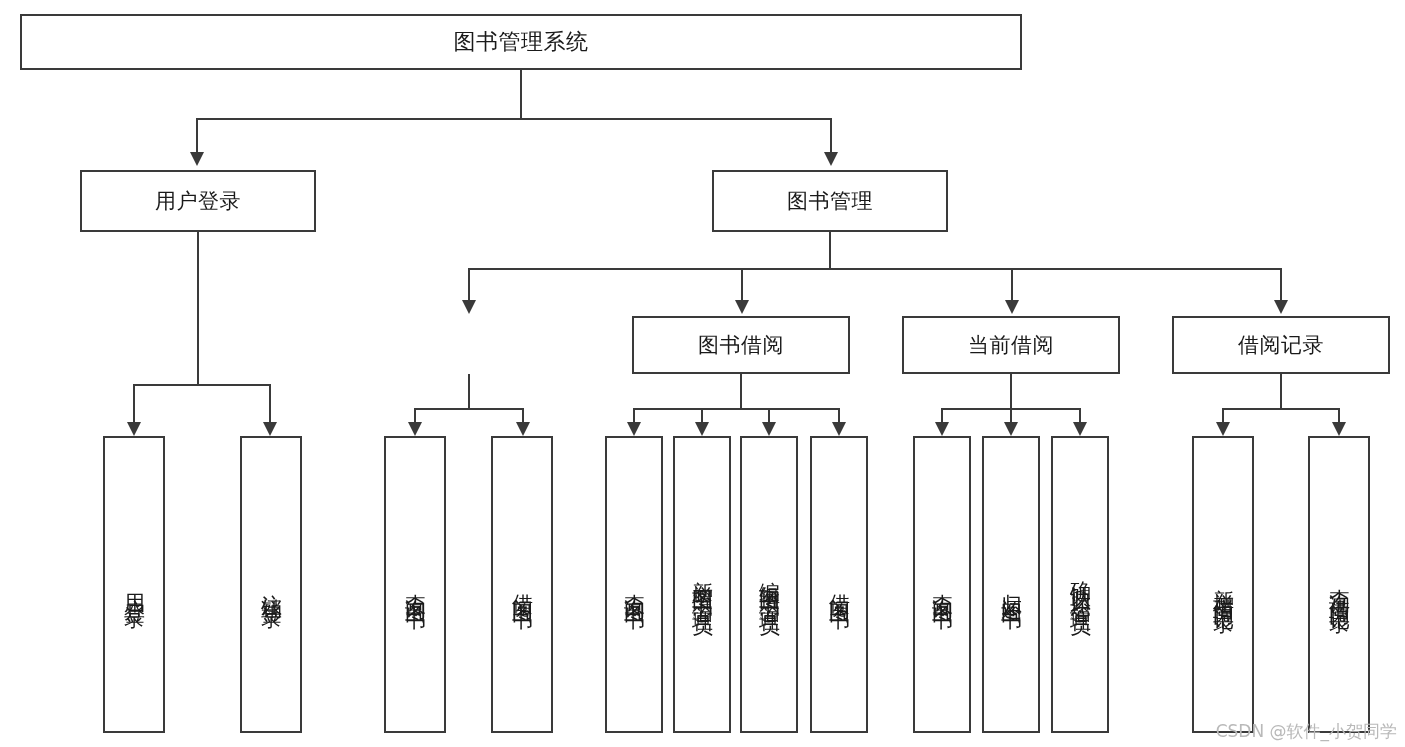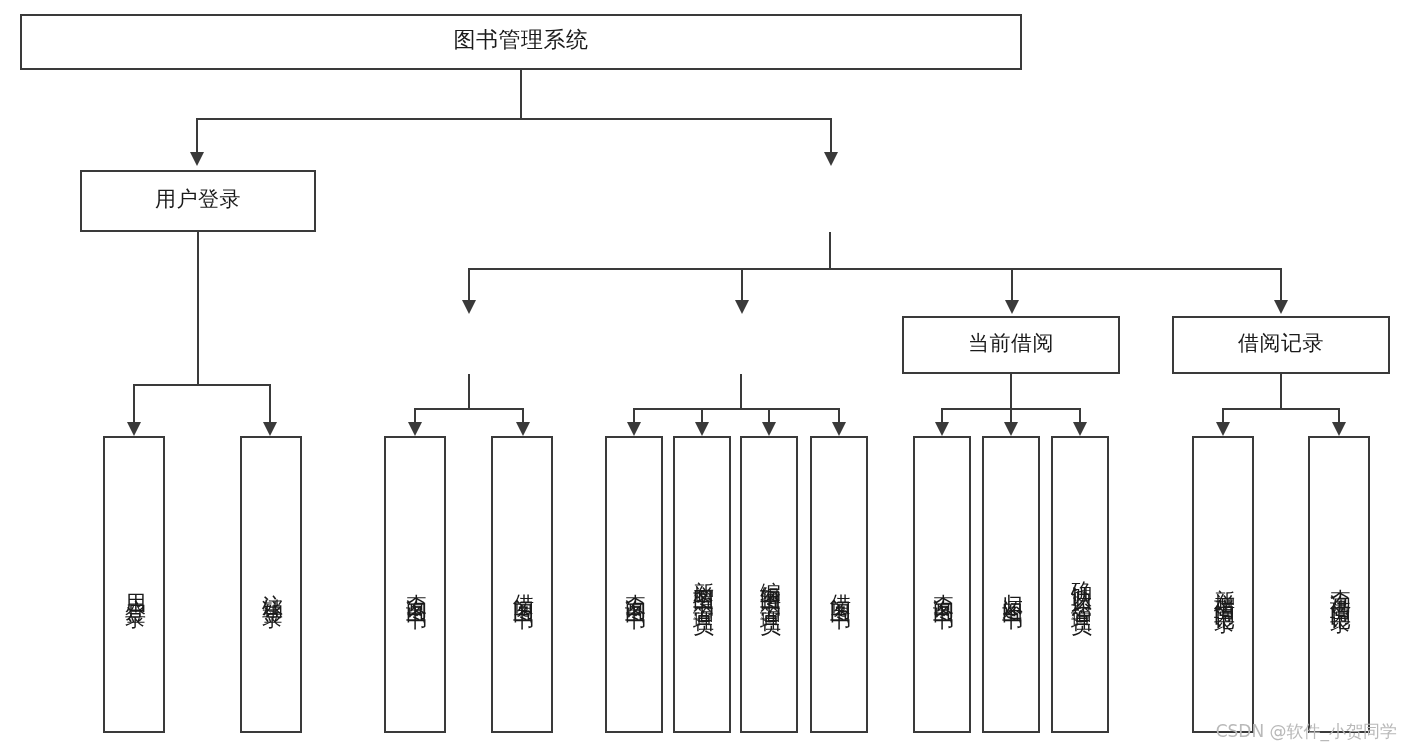--- a/index.html
+++ b/index.html
@@ -27,21 +27,20 @@
     display: flex;
     align-items: center;
     justify-content: center;
     color: #1a1a1a;
     text-align: center;
   }
   .node .label {
     display: block;
     line-height: 1.18;
     letter-spacing: 0.5px;
-    font-family: Liberation Mono, monospace;
   }
   
   .node.horiz .label {
     writing-mode: horizontal-tb;
     font-size: 21px;
   }
   .node.root .label { font-size: 22px; }
   
   .node.vert {
     align-items: center;
@@ -103,39 +102,45 @@
   <div class="vline" style="left:196px; top:118px; height:34px;"></div>
   <div class="arrow" style="left:190px; top:152px;"></div>
 
   <div class="vline" style="left:830px; top:118px; height:34px;"></div>
   <div class="arrow" style="left:824px; top:152px;"></div>
 
   <div class="node horiz" style="left:80px; top:170px; width:236px; height:62px;">
     <span class="label">用户登录</span>
   </div>
 
+  <div class="node horiz" style="left:712px; top:170px; width:236px; height:62px;">
+    <span class="label">图书管理</span>
+  </div>
 
   <div class="vline" style="left:197px; top:232px; height:152px;"></div>
   <div class="hline" style="left:133px; top:384px; width:136px;"></div>
   <div class="vline" style="left:133px; top:384px; height:38px;"></div>
   <div class="arrow" style="left:127px; top:422px;"></div>
   <div class="vline" style="left:269px; top:384px; height:38px;"></div>
   <div class="arrow" style="left:263px; top:422px;"></div>
 
   <div class="vline" style="left:829px; top:232px; height:36px;"></div>
   <div class="hline" style="left:468px; top:268px; width:812px;"></div>
   <div class="vline" style="left:468px; top:268px; height:32px;"></div>
   <div class="arrow" style="left:462px; top:300px;"></div>
   <div class="vline" style="left:741px; top:268px; height:32px;"></div>
   <div class="arrow" style="left:735px; top:300px;"></div>
   <div class="vline" style="left:1011px; top:268px; height:32px;"></div>
   <div class="arrow" style="left:1005px; top:300px;"></div>
   <div class="vline" style="left:1280px; top:268px; height:32px;"></div>
   <div class="arrow" style="left:1274px; top:300px;"></div>
 
+  <div class="node horiz" style="left:632px; top:316px; width:218px; height:58px;">
+    <span class="label">图书借阅</span>
+  </div>
   <div class="node horiz" style="left:902px; top:316px; width:218px; height:58px;">
     <span class="label">当前借阅</span>
   </div>
   <div class="node horiz" style="left:1172px; top:316px; width:218px; height:58px;">
     <span class="label">借阅记录</span>
   </div>
 
   <div class="vline" style="left:468px; top:374px; height:34px;"></div>
   <div class="hline" style="left:414px; top:408px; width:110px;"></div>
   <div class="vline" style="left:414px; top:408px; height:14px;"></div>

